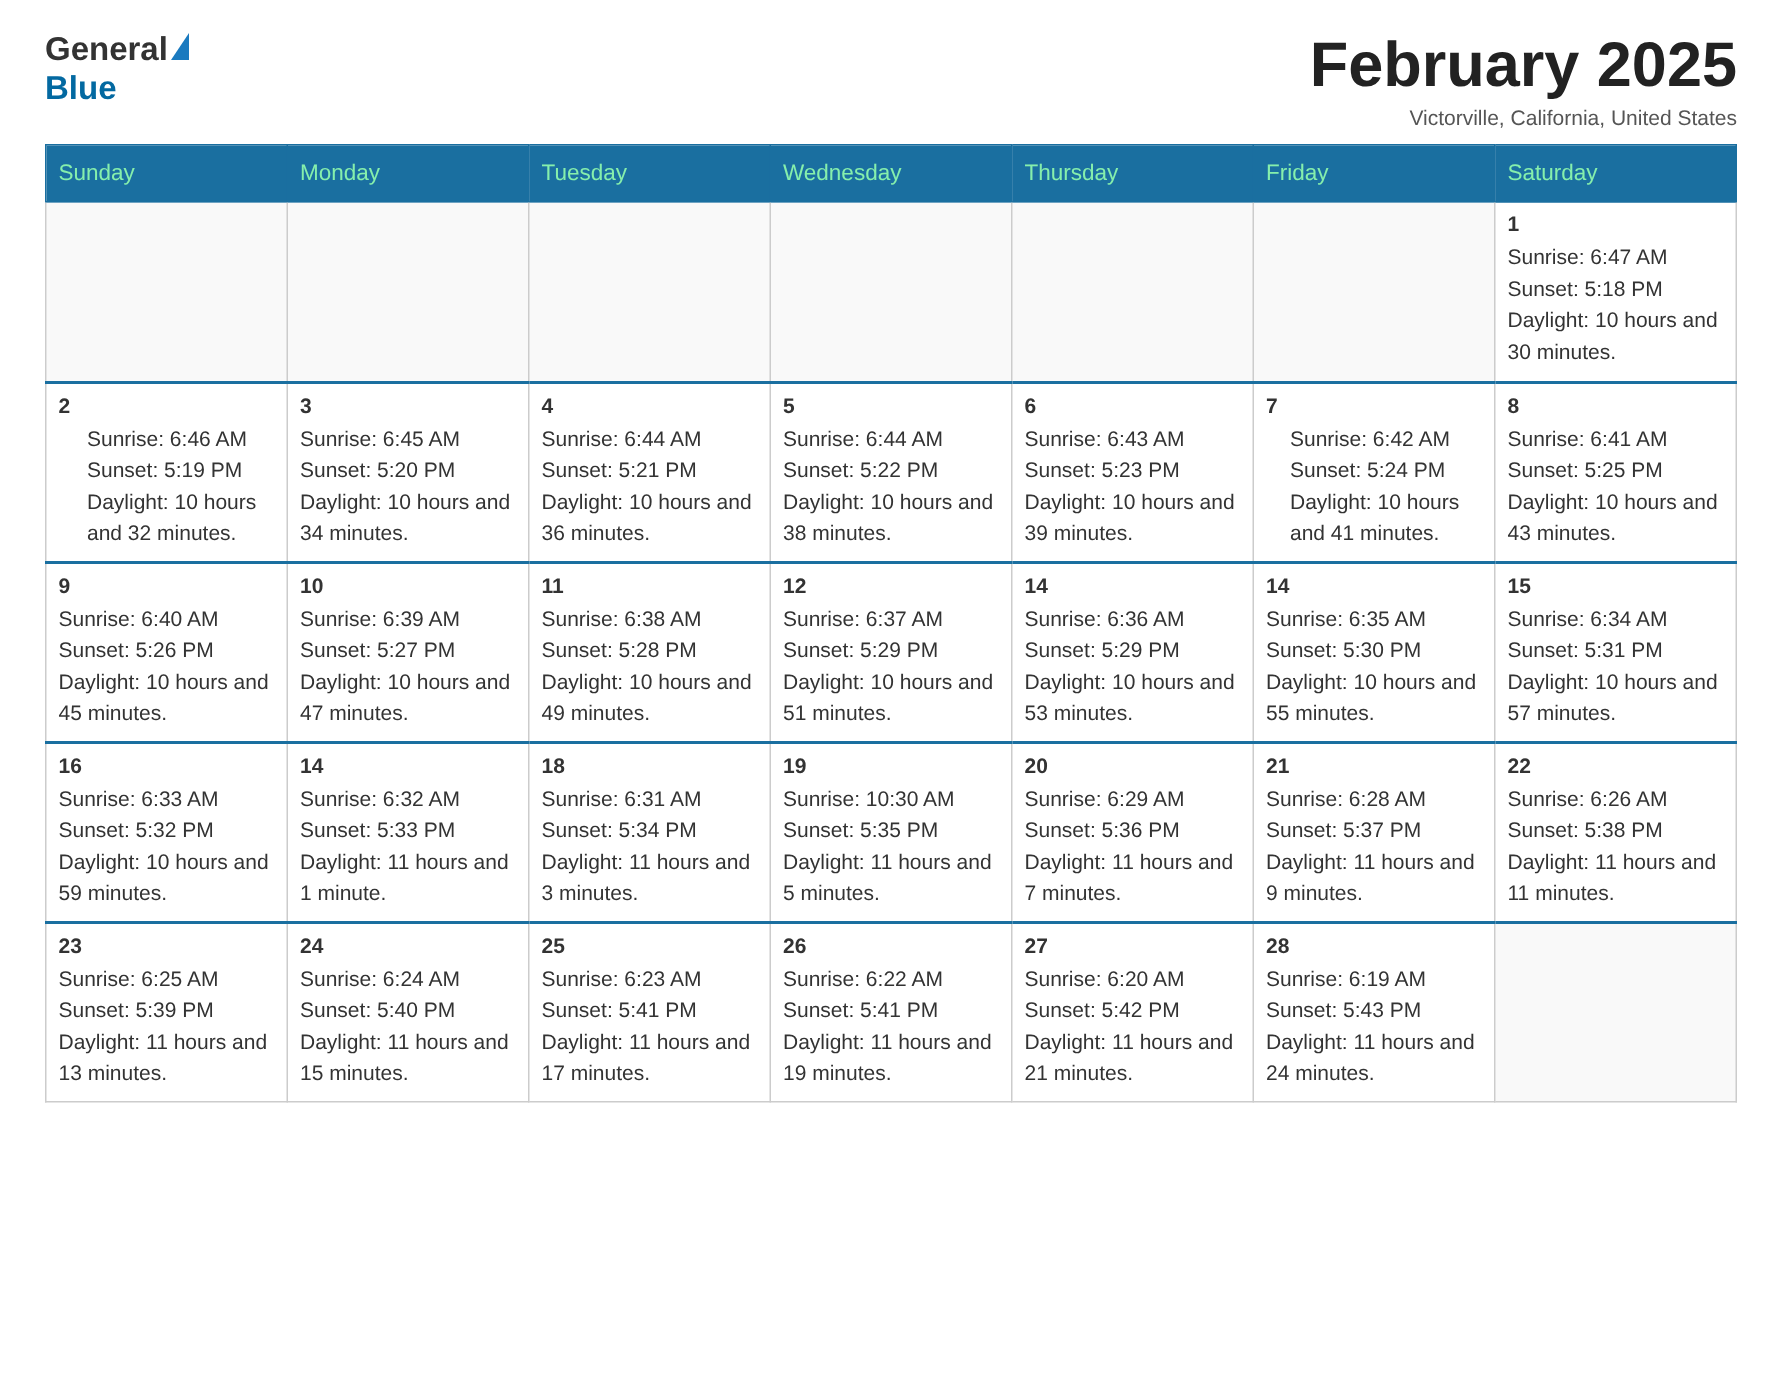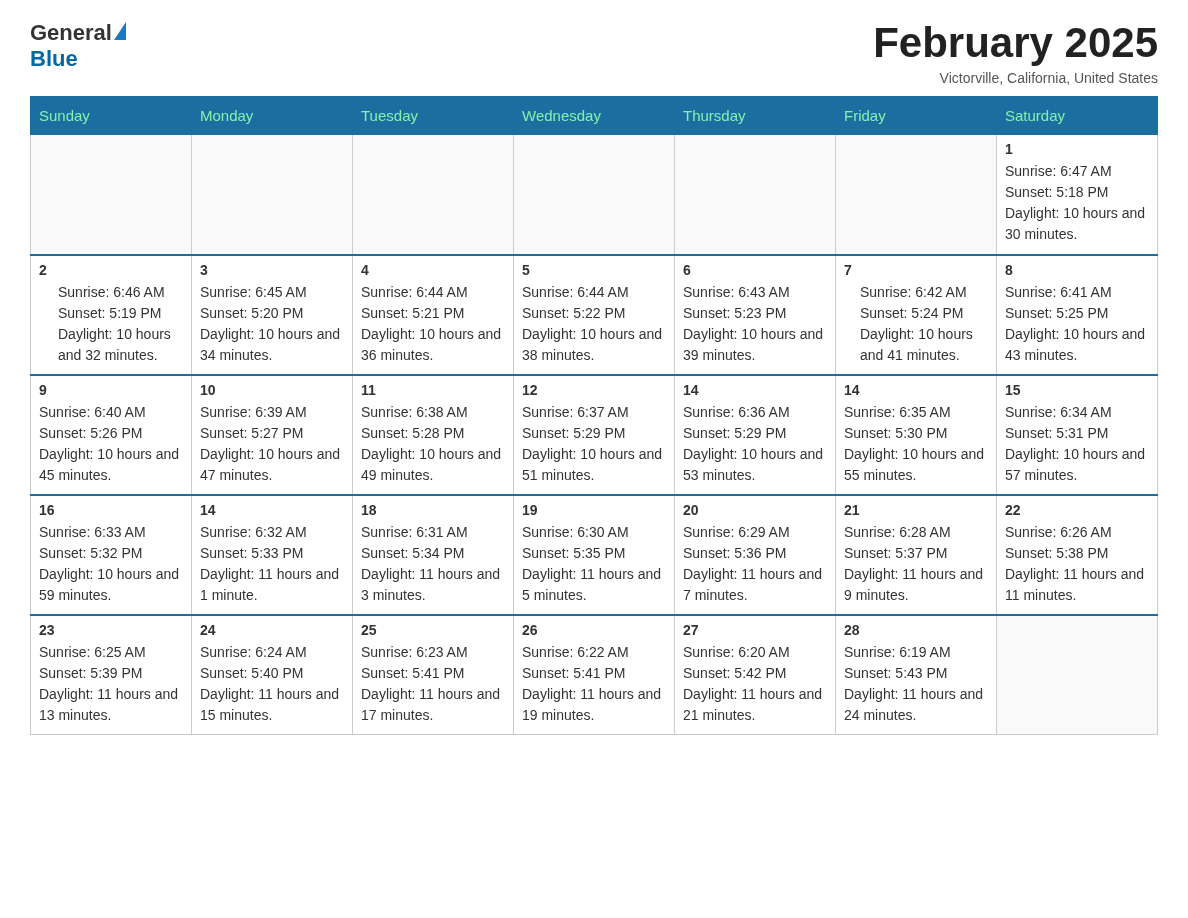--- a/index.html
+++ b/index.html
@@ -244,21 +244,21 @@
 Daylight: 11 hours and 1 minute.</div>
         </td>
         <td>
           <span class="day-number">18</span>
           <div class="day-info" style="white-space: pre-line;">Sunrise: 6:31 AM
 Sunset: 5:34 PM
 Daylight: 11 hours and 3 minutes.</div>
         </td>
         <td>
           <span class="day-number">19</span>
-          <div class="day-info" style="white-space: pre-line;">Sunrise: 6:30 AM
+          <div class="day-info" style="white-space: pre-line;">Sunrise: 10:30 AM
 Sunset: 5:35 PM
 Daylight: 11 hours and 5 minutes.</div>
         </td>
         <td>
           <span class="day-number">20</span>
           <div class="day-info" style="white-space: pre-line;">Sunrise: 6:29 AM
 Sunset: 5:36 PM
 Daylight: 11 hours and 7 minutes.</div>
         </td>
         <td>

